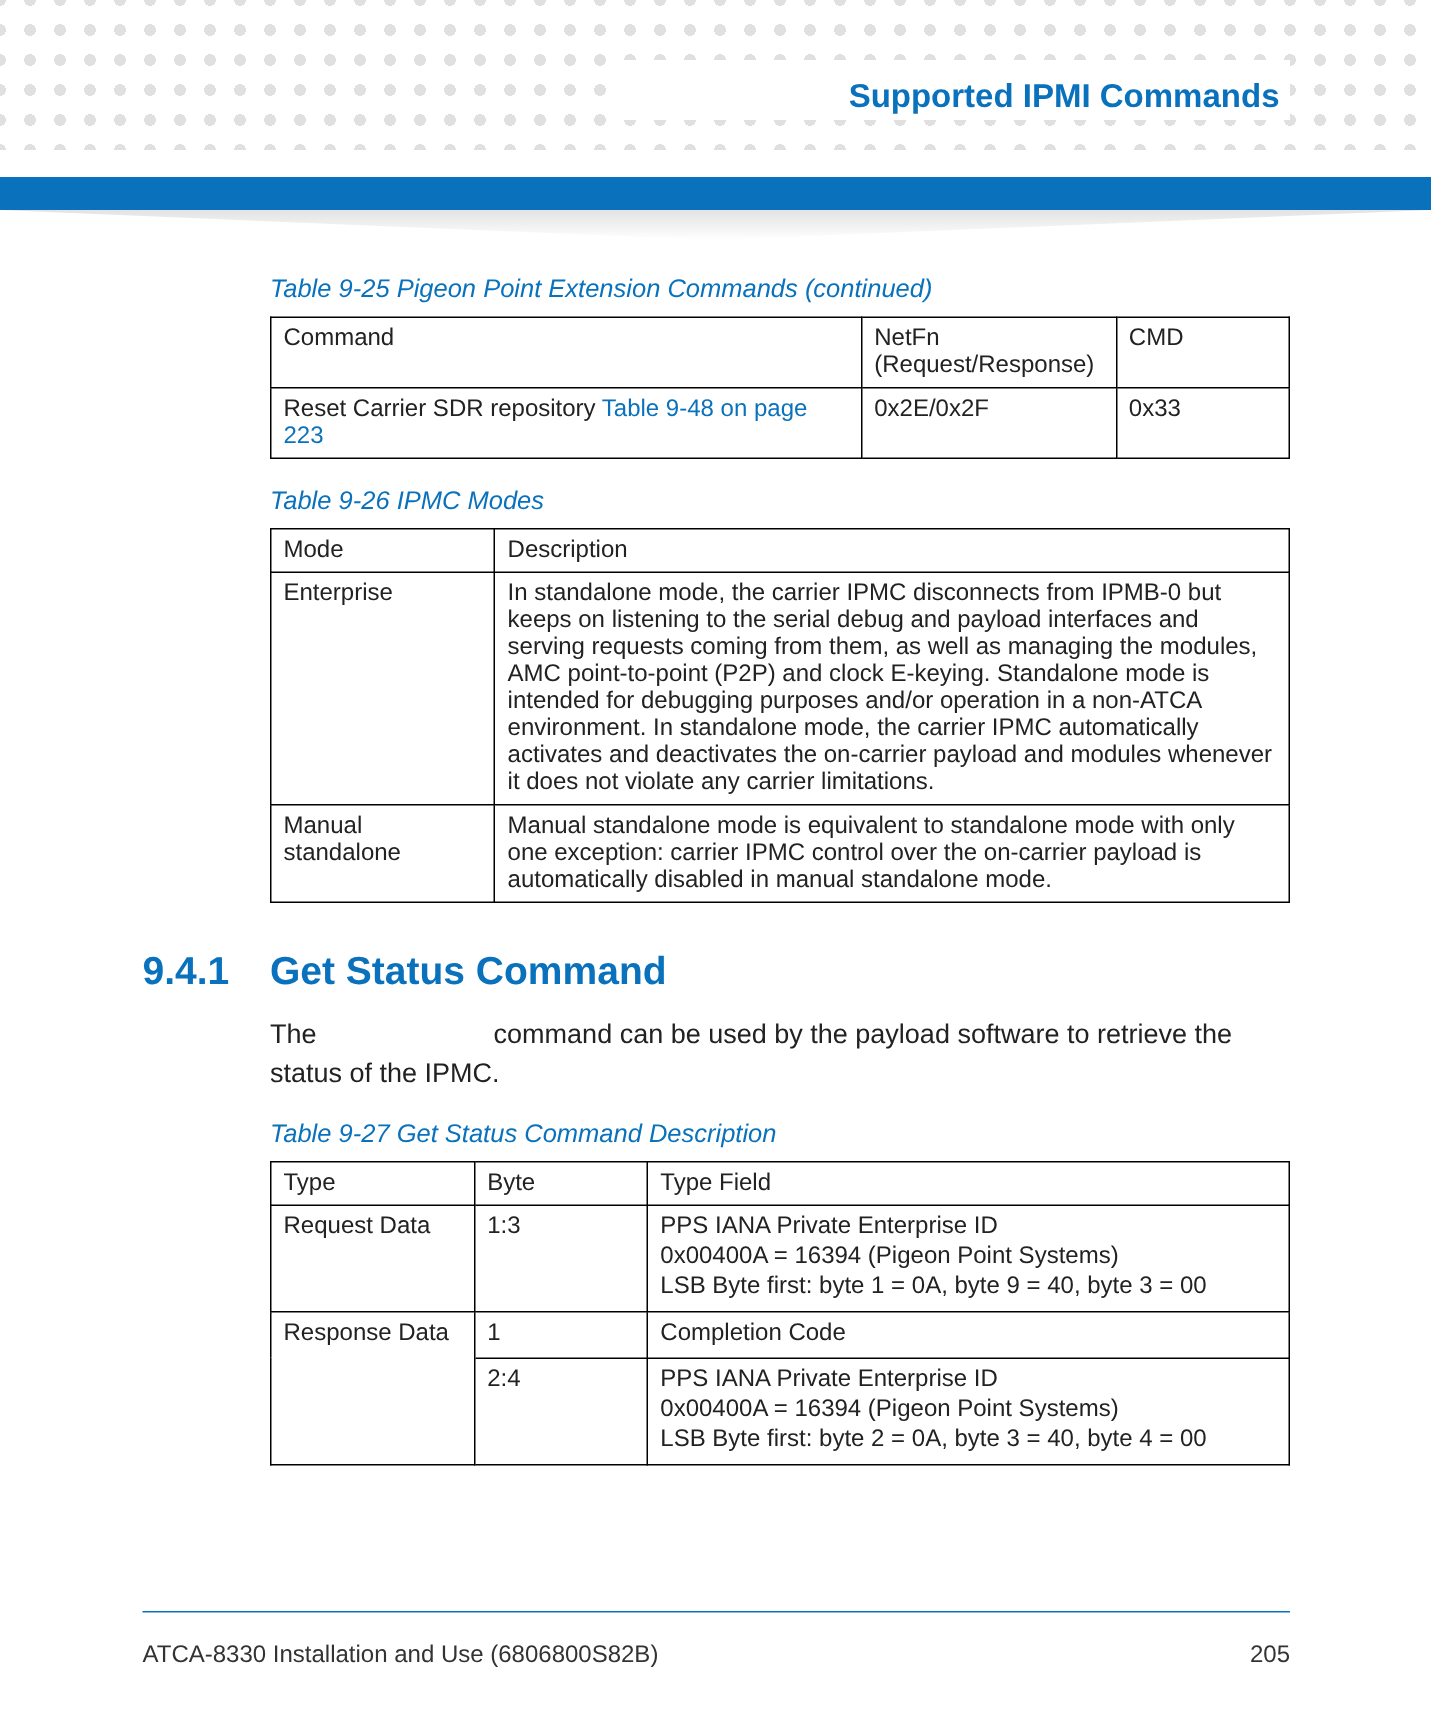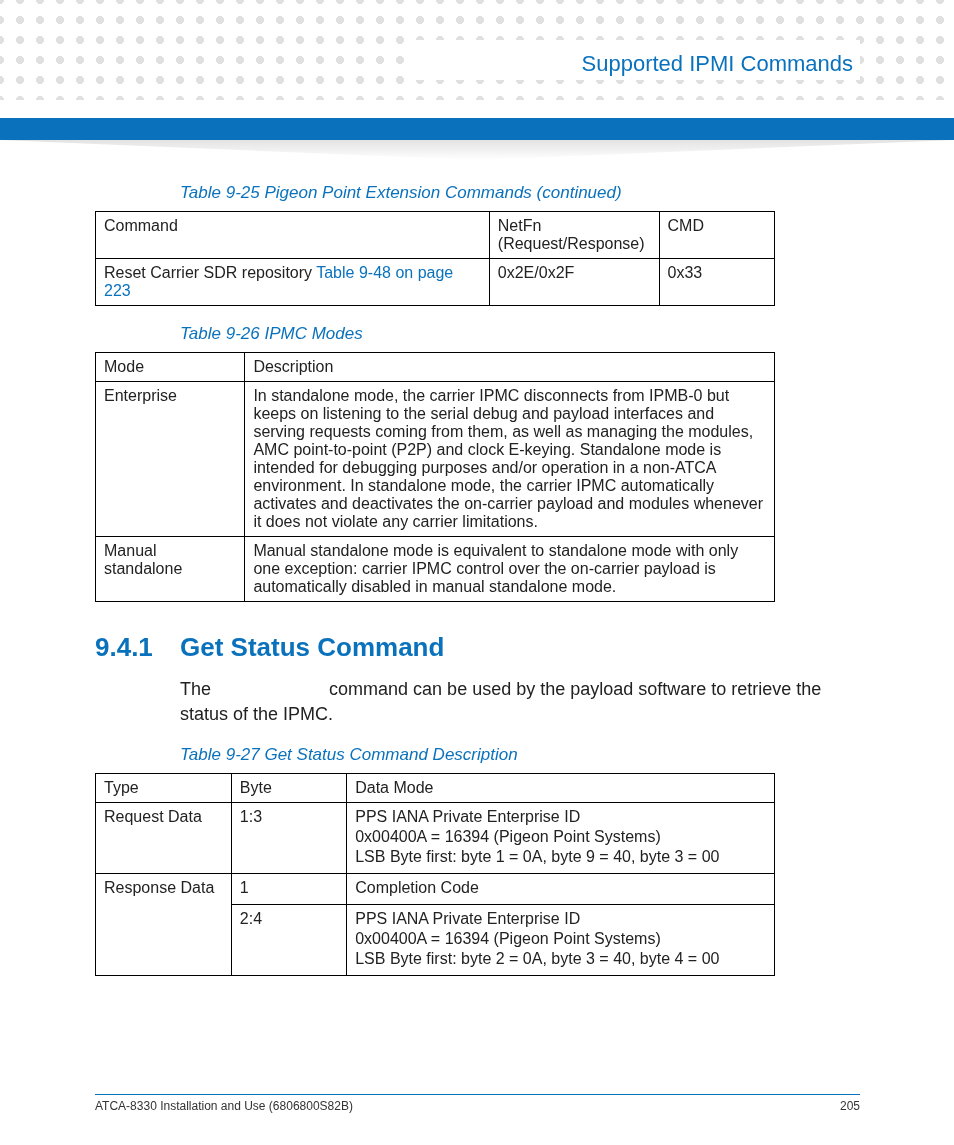--- a/index.html
+++ b/index.html
@@ -23,21 +23,21 @@
     background-image: radial-gradient(#ccc 4px, transparent 4px);
     background-size: 20px 20px;
     background-position: 10px 10px;
     opacity: 0.6;
   }
   .header-title {
     position: absolute;
     top: 48px;
     right: 95px;
     color: #0a72bc;
-    font-weight: 400;
+    font-weight: 700;
     font-size: 22px;
     background: #fff;
     padding: 3px 6px;
     font-style: normal;
   }
   .header-title-wrap {
     position:absolute;
     top:40px; left:410px;
     width:450px; height:40px;
     background:#fff;
@@ -66,20 +66,21 @@
     color: #0a72bc;
     font-style: italic;
     font-size: 17px;
     margin-bottom: 8px;
     margin-top: 18px;
     margin-left: 85px;
   }
   table {
     border-collapse: collapse;
     width: 680px;
+    margin-left: 85px;
     font-size: 16px;
   }
   table.t925 th, table.t925 td,
   table.t926 th, table.t926 td,
   table.t927 th, table.t927 td {
     border: 1px solid #000;
     padding: 5px 8px;
     text-align: left;
     vertical-align: top;
     font-weight: 400;
@@ -115,24 +116,24 @@
   .code-span {
     font-family: "Courier New", monospace;
     visibility: hidden;
   }
   .footer {
     position: absolute;
     bottom: 32px;
     left: 95px;
     width: 765px;
     border-top: 1px solid #0a72bc;
-    padding-top: 4px;
+    padding-top: 20px;
     display: flex;
     justify-content: space-between;
-    font-size: 12px;
+    font-size: 16px;
     color: #333;
   }
   .t927 td.df-cell div { margin: 0 0 2px 0; }
 </style>
 </head>
 <body>
 
 <div class="page">
   <div class="dots"></div>
   <div class="header-title-wrap"></div>
@@ -191,21 +192,21 @@
     <div class="body-text" style="margin-top:14px">
       <span>The </span><span class="code-span">Get Status</span><span> command can be used by the payload software to retrieve the status of the IPMC.</span>
     </div>
 
     <div class="table-caption">Table 9-27 Get Status Command Description</div>
     <table class="t927">
       <thead>
         <tr>
           <th style="width:20%">Type</th>
           <th style="width:17%">Byte</th>
-          <th>Data Mode</th>
+          <th>Type Field</th>
         </tr>
       </thead>
       <tbody>
         <tr>
           <td>Request Data</td>
           <td>1:3</td>
           <td class="df-cell">
             <div>PPS IANA Private Enterprise ID</div>
             <div>0x00400A = 16394 (Pigeon Point Systems)</div>
             <div>LSB Byte first: byte 1 = 0A, byte 9 = 40, byte 3 = 00</div>

